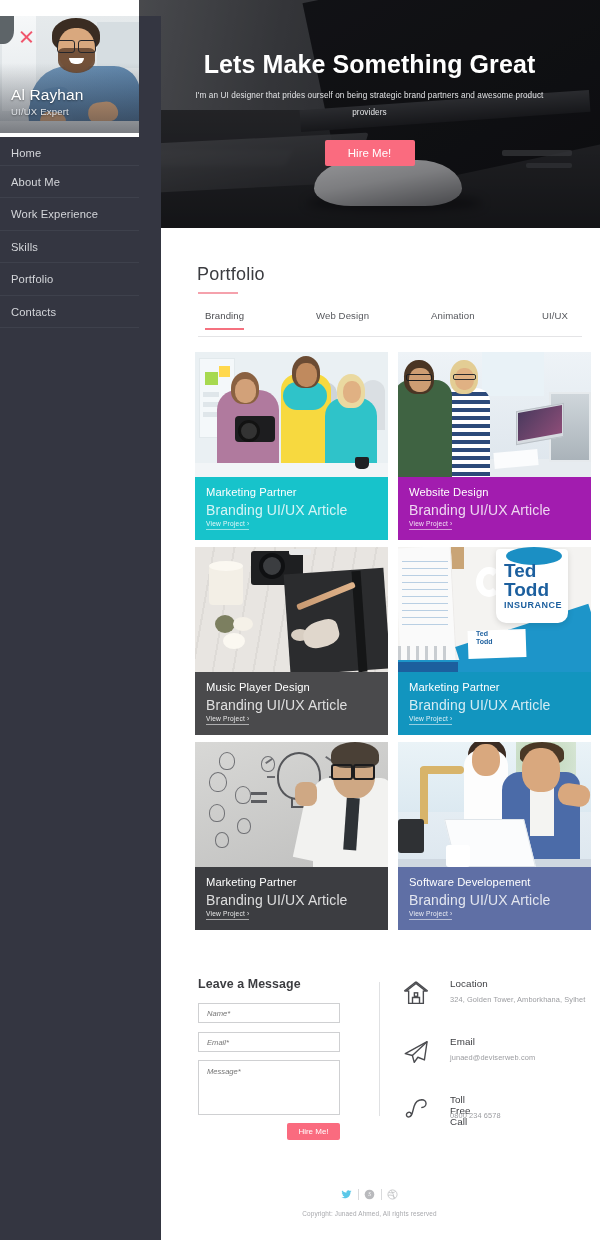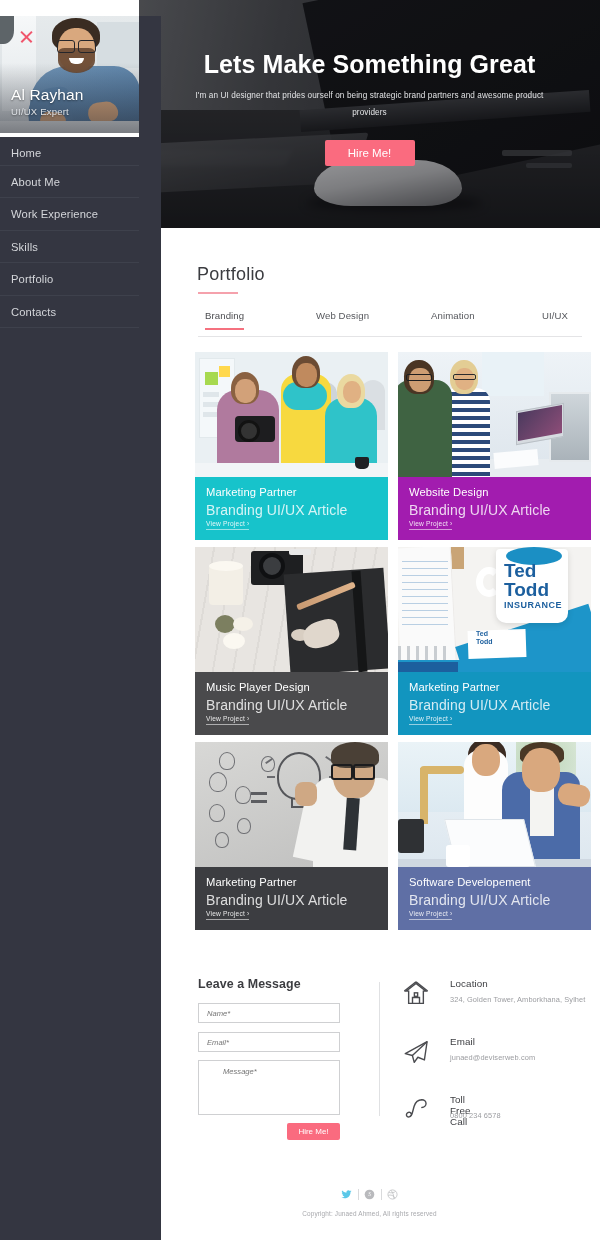--- a/index.html
+++ b/index.html
@@ -379,21 +379,21 @@
     font-size: 7.6px; font-style: italic; color: #9a9b9f;
     padding: 0 8px; font-family: "Liberation Sans", sans-serif;
     outline: none;
   }
   #f-name { top: 35px; }
   #f-email { top: 64px; }
   #f-msg {
     position: absolute; left: 59px; top: 92px; width: 142px; height: 55px;
     border: 1px solid #cfd0d2; background: #fff; resize: none;
     font-size: 7.6px; font-style: italic; color: #9a9b9f;
-    padding: 6px 24px; font-family: "Liberation Sans", sans-serif; outline: none;
+    padding: 6px 8px; font-family: "Liberation Sans", sans-serif; outline: none;
   }
   #hire-bottom {
     position: absolute; left: 148px; top: 155px;
     width: 53px; height: 17px; line-height: 17px; text-align: center;
     background: #fa6b7f; color: #fff; font-size: 8px; border: none;
     border-radius: 2px; cursor: pointer; font-family: "Liberation Sans", sans-serif;
   }
   #divider {
     position: absolute; left: 240px; top: 14px; width: 1px; height: 134px;
     background: #e0e1e3;

